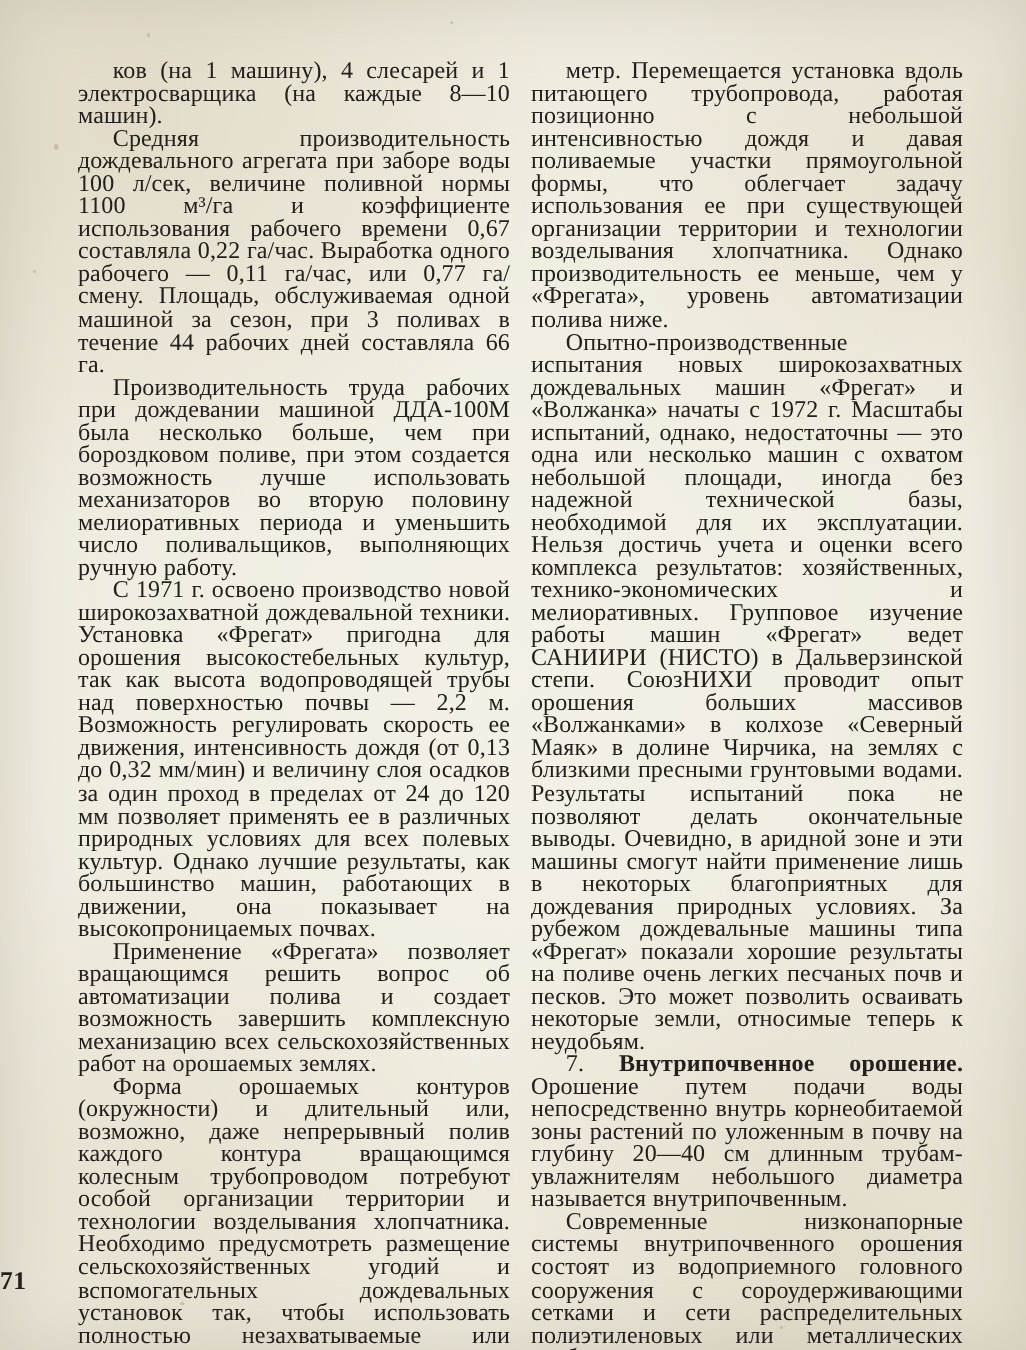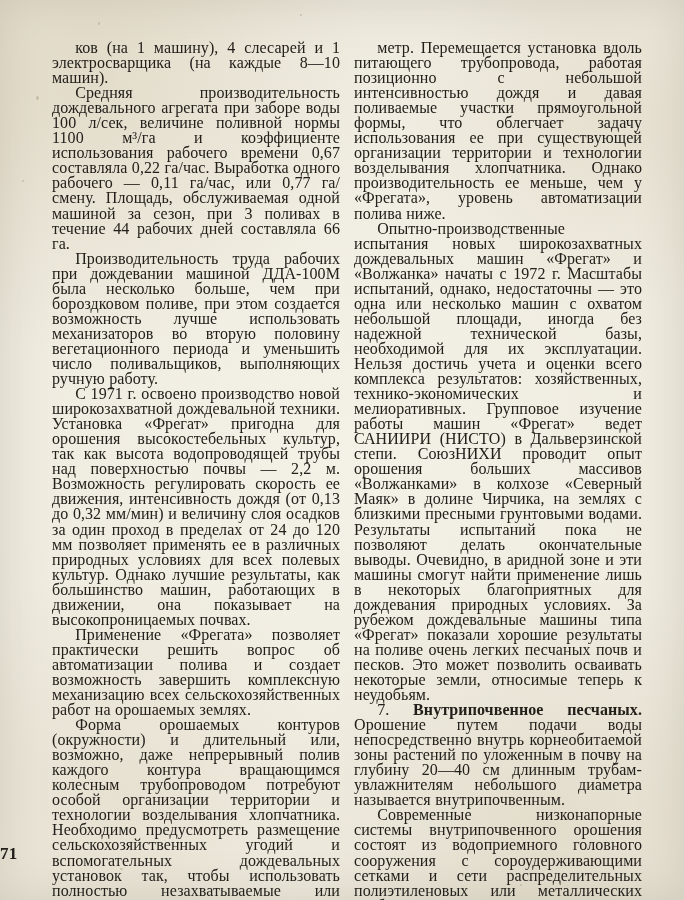--- a/index.html
+++ b/index.html
@@ -105,31 +105,31 @@
   <div class="speck" style="left:640px; top:300px; width:2px; height:3px;"></div>
   <div class="speck" style="left:120px; top:868px; width:3px; height:2px;"></div>
   <div class="speck" style="left:520px; top:884px; width:2px; height:2px;"></div>
   <div class="speck" style="left:58px;  top:520px; width:2px; height:2px;"></div>
 
   <div class="columns">
 
     <div class="col">
       <p class="par">ков (на 1 машину), 4 слесарей и 1 электросварщика (на каждые 8—10 машин).</p>
       <p class="par">Средняя производительность дождевального агрегата при заборе воды 100 л/сек, величине поливной нормы 1100 м³/га и коэффициенте использования рабочего времени 0,67 составляла 0,22 га/час. Выработка одного рабочего — 0,11 га/час, или 0,77 га/смену. Площадь, обслуживаемая одной машиной за сезон, при 3 поливах в течение 44 рабочих дней составляла 66 га.</p>
-      <p class="par">Производительность труда рабочих при дождевании машиной ДДА-100М была несколько больше, чем при бороздковом поливе, при этом создается возможность лучше использовать механизаторов во вторую половину вегетационного периода и уменьшить число поливальщиков, выполняющих ручную работу.</p>
+      <p class="par">Производительность труда рабочих при дождевании машиной ДДА-100М была несколько больше, чем при бороздковом поливе, при этом создается возможность лучше использовать механизаторов во вторую половину мелиоративных периода и уменьшить число поливальщиков, выполняющих ручную работу.</p>
       <p class="par">С 1971 г. освоено производство новой широкозахватной дождевальной техники. Установка «Фрегат» пригодна для орошения высокостебельных культур, так как высота водопроводящей трубы над поверхностью почвы — 2,2 м. Возможность регулировать скорость ее движения, интенсивность дождя (от 0,13 до 0,32 мм/мин) и величину слоя осадков за один проход в пределах от 24 до 120 мм позволяет применять ее в различных природных условиях для всех полевых культур. Однако лучшие результаты, как большинство машин, работающих в движении, она показывает на высокопроницаемых почвах.</p>
-      <p class="par">Применение «Фрегата» позволяет практически решить вопрос об автоматизации полива и создает возможность завершить комплексную механизацию всех сельскохозяйственных работ на орошаемых землях.</p>
+      <p class="par">Применение «Фрегата» позволяет вращающимся решить вопрос об автоматизации полива и создает возможность завершить комплексную механизацию всех сельскохозяйственных работ на орошаемых землях.</p>
       <p class="par">Форма орошаемых контуров (окружности) и длительный или, возможно, даже непрерывный полив каждого контура вращающимся колесным трубопроводом потребуют особой организации территории и технологии возделывания хлопчатника. Необходимо предусмотреть размещение сельскохозяйственных угодий и вспомогательных дождевальных установок так, чтобы использовать полностью незахватываемые или недостаточно увлажняемые участки квадратов, в которые вписаны орошаемые окружности. Проведение своевременной (по спелой почве) междурядной обработки хлопчатника будет затруднено. На периферии окружностей длина гона обрабатывающего агрегата будет недостаточна.</p>
     </div>
 
     <div class="col">
       <p class="par">метр. Перемещается установка вдоль питающего трубопровода, работая позиционно с небольшой интенсивностью дождя и давая поливаемые участки прямоугольной формы, что облегчает задачу использования ее при существующей организации территории и технологии возделывания хлопчатника. Однако производительность ее меньше, чем у «Фрегата», уровень автоматизации полива ниже.</p>
       <p class="par">Опытно-производственные испытания новых широкозахватных дождевальных машин «Фрегат» и «Волжанка» начаты с 1972 г. Масштабы испытаний, однако, недостаточны — это одна или несколько машин с охватом небольшой площади, иногда без надежной технической базы, необходимой для их эксплуатации. Нельзя достичь учета и оценки всего комплекса результатов: хозяйственных, технико-экономических и мелиоративных. Групповое изучение работы машин «Фрегат» ведет САНИИРИ (НИСТО) в Дальверзинской степи. СоюзНИХИ проводит опыт орошения больших массивов «Волжанками» в колхозе «Северный Маяк» в долине Чирчика, на землях с близкими пресными грунтовыми водами. Результаты испытаний пока не позволяют делать окончательные выводы. Очевидно, в аридной зоне и эти машины смогут найти применение лишь в некоторых благоприятных для дождевания природных условиях. За рубежом дождевальные машины типа «Фрегат» показали хорошие результаты на поливе очень легких песчаных почв и песков. Это может позволить осваивать некоторые земли, относимые теперь к неудобьям.</p>
       <p class="par">
-        <span>7. </span><span class="sec-title">Внутрипочвенное песчаных.</span><span> Орошение путем подачи воды непосредственно внутрь корнеобитаемой зоны растений по уложенным в почву на глубину 20—40 см длинным трубам-увлажнителям небольшого диаметра называется внутрипочвенным.</span>
+        <span>7. </span><span class="sec-title">Внутрипочвенное орошение.</span><span> Орошение путем подачи воды непосредственно внутрь корнеобитаемой зоны растений по уложенным в почву на глубину 20—40 см длинным трубам-увлажнителям небольшого диаметра называется внутрипочвенным.</span>
       </p>
       <p class="par">Современные низконапорные системы внутрипочвенного орошения состоят из водоприемного головного сооружения с сороудерживающими сетками и сети распределительных полиэтиленовых или металлических трубопроводов, от которых отходят под прямым углом уложенные в почву трубы-увлажнители с выпускными отверстиями. Поливные трубы (увлажнители) обычно полужесткие, из пластмассы (полиэтилена или поливинилхлорида) диаметром от 15 до 40 мм и длиной до 200 м. Расстояние между ними (1—2 м), удельная длина увлажнителей зависят от возделываемой культуры и характера почвы. В садах и виноградниках она сравнительно невелика, а при возделывании полевых культур составляет 7000—10000 м/га.</p>
     </div>
 
   </div>
 
   <div class="folio">71</div>
 
 </div>
 

